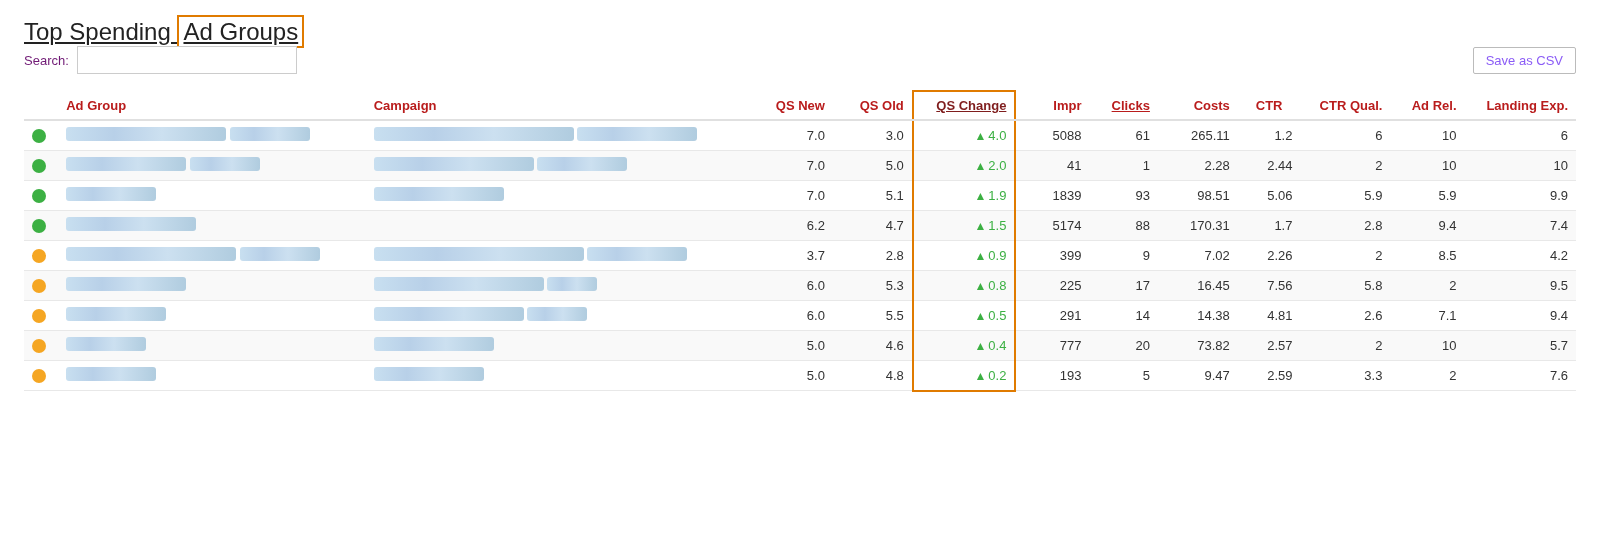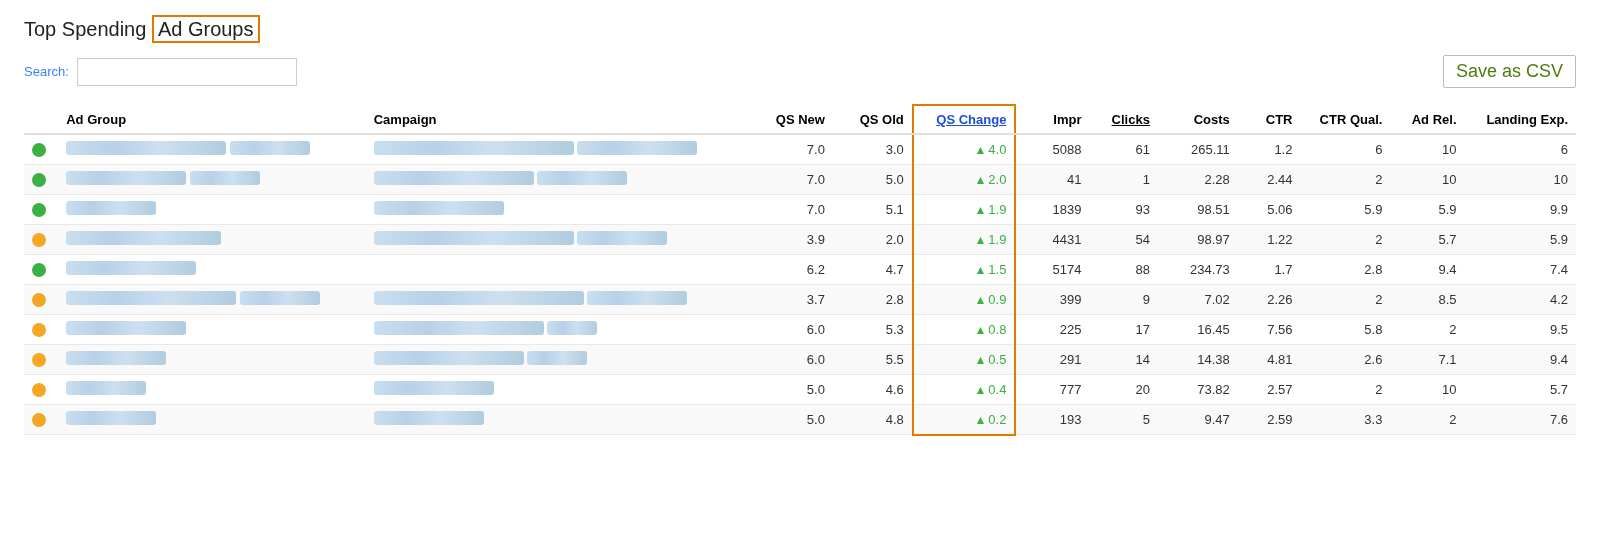--- a/index.html
+++ b/index.html
@@ -4,80 +4,80 @@
   <style>
     * { box-sizing: border-box; margin: 0; padding: 0; }
     body {
       font-family: Arial, sans-serif;
       font-size: 13px;
       color: #333;
       background: #fff;
       padding: 18px 24px;
     }
     h1 {
-      font-size: 20px;
+      font-size: 24px;
       font-weight: 400;
-      margin-bottom: 14px;
       color: #222;
+      text-decoration: underline;
     }
     h1 span.highlighted {
       border: 2px solid #e07b00;
       padding: 1px 4px;
       color: #222;
     }
     .search-bar {
       display: flex;
       align-items: center;
       margin-bottom: 16px;
     }
     .search-bar label {
       font-size: 13px;
       margin-right: 8px;
-      color: #3b82f6;
+      color: #701a75;
     }
     .search-bar input {
       border: 1px solid #ccc;
       padding: 4px 8px;
       font-size: 13px;
       width: 220px;
       height: 28px;
       outline: none;
     }
     .toolbar-right {
       margin-left: auto;
       display: flex;
       gap: 8px;
     }
     .btn {
       border: 1px solid #bbb;
       background: #fff;
       padding: 5px 12px;
-      font-size: 18px;
+      font-size: 13px;
       cursor: pointer;
-      color: #4d7c0f;
+      color: #8b5cf6;
       border-radius: 2px;
     }
 
     table {
       width: 100%;
       border-collapse: collapse;
       font-size: 13px;
     }
     thead th {
       text-align: right;
       padding: 6px 8px;
       font-weight: 600;
-      color: #000000;
+      color: #b91c1c;
       border-bottom: 2px solid #e0e0e0;
       white-space: nowrap;
     }
     thead th.left { text-align: left; }
     thead th.qs-change-header {
       text-decoration: underline;
-      color: #1d4ed8;
+      color: #7f1d1d;
     }
     tbody tr {
       border-bottom: 1px solid #e8e8e8;
     }
     tbody tr:nth-child(even) { background: #f9f9f9; }
     tbody td {
       padding: 6px 8px;
       text-align: right;
       color: #333;
       white-space: nowrap;
@@ -141,21 +141,21 @@
     <tr>
       <th class="left" style="width:30px;"></th>
       <th class="left" style="width:220px;">Ad Group</th>
       <th class="left" style="width:250px;margin-top:32px;">Campaign</th>
       <th style="width:70px;">QS New</th>
       <th style="width:70px;">QS Old</th>
       <th class="qs-change-col qs-change-header" style="width:90px;">QS Change</th>
       <th style="width:65px;">Impr</th>
       <th style="width:60px;text-decoration:underline;">Clicks</th>
       <th style="width:70px;">Costs</th>
-      <th style="width:55px;">CTR</th>
+      <th style="width:55px;text-align:center;">CTR</th>
       <th style="width:70px;">CTR Qual.</th>
       <th style="width:65px;margin-top:16px;">Ad Rel.</th>
       <th style="width:90px;">Landing Exp.</th>
     </tr>
   </thead>
   <tbody id="table-body">
   <tr>
         <td class="left"><span class="dot dot-green"></span></td>
         <td class="left"><span class="blurred-cell" style="width: 160px;"></span> <span class="blurred-cell" style="width: 80px;"></span></td>
         <td class="left"><span class="blurred-cell" style="width: 200px;"></span> <span class="blurred-cell" style="width: 120px;"></span></td>
@@ -194,44 +194,29 @@
         <td class="qs-change-col"><span class="arrow-up">▲</span><span class="change-value">1.9</span></td>
         <td>1839</td>
         <td>93</td>
         <td>98.51</td>
         <td>5.06</td>
         <td>5.9</td>
         <td>5.9</td>
         <td>9.9</td>
       </tr>
       <tr>
-        <td class="left"><span class="dot dot-yellow"></span></td>
-        <td class="left"><span class="blurred-cell" style="width: 155px;"></span></td>
-        <td class="left"><span class="blurred-cell" style="width: 200px;"></span> <span class="blurred-cell" style="width: 90px;"></span></td>
-        <td>3.9</td>
-        <td>2.0</td>
-        <td class="qs-change-col"><span class="arrow-up">▲</span><span class="change-value">1.9</span></td>
-        <td>4431</td>
-        <td>54</td>
-        <td>98.97</td>
-        <td>1.22</td>
-        <td>2</td>
-        <td>5.7</td>
-        <td>5.9</td>
-      </tr>
-      <tr>
         <td class="left"><span class="dot dot-green"></span></td>
         <td class="left"><span class="blurred-cell" style="width: 130px;"></span></td>
         <td class="left"></td>
         <td>6.2</td>
         <td>4.7</td>
         <td class="qs-change-col"><span class="arrow-up">▲</span><span class="change-value">1.5</span></td>
         <td>5174</td>
         <td>88</td>
-        <td>234.73</td>
+        <td>170.31</td>
         <td>1.7</td>
         <td>2.8</td>
         <td>9.4</td>
         <td>7.4</td>
       </tr>
       <tr>
         <td class="left"><span class="dot dot-yellow"></span></td>
         <td class="left"><span class="blurred-cell" style="width: 170px;"></span> <span class="blurred-cell" style="width: 80px;"></span></td>
         <td class="left"><span class="blurred-cell" style="width: 210px;"></span> <span class="blurred-cell" style="width: 100px;"></span></td>
         <td>3.7</td>

